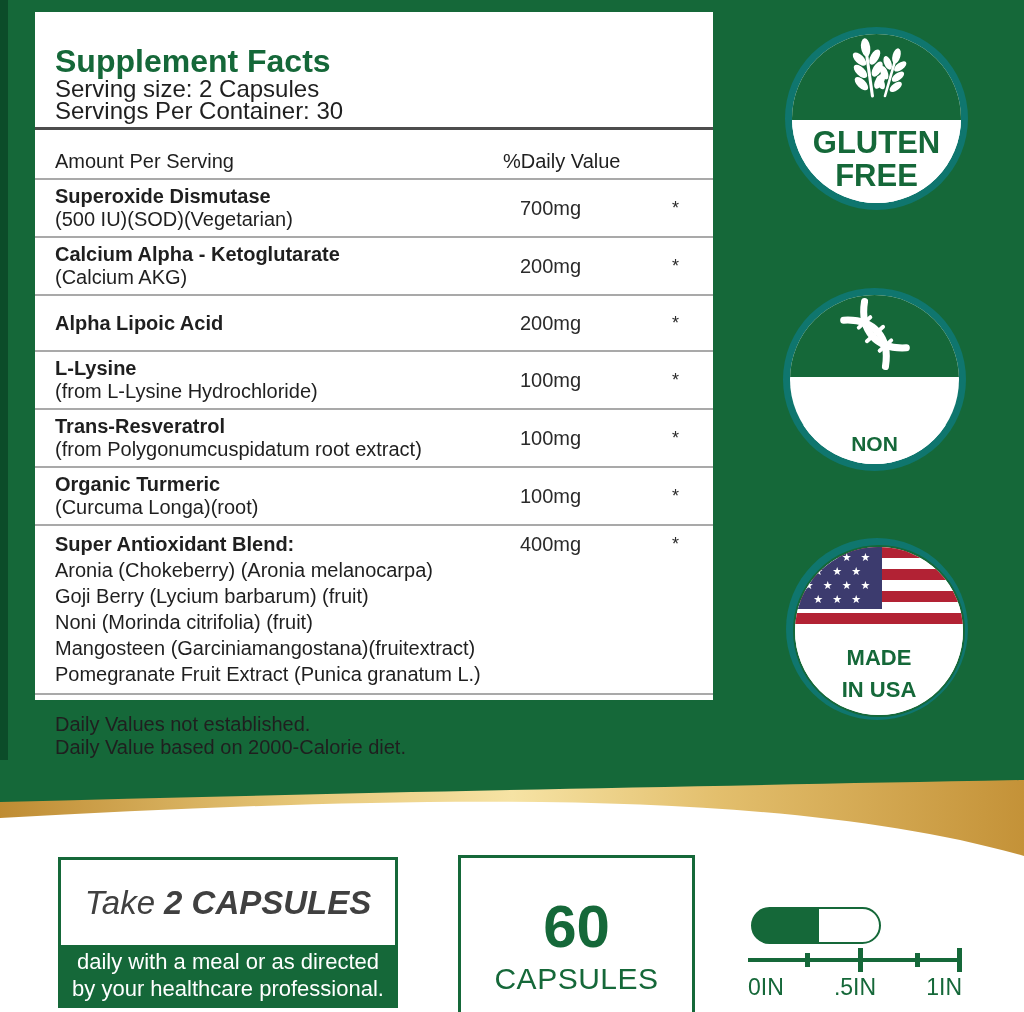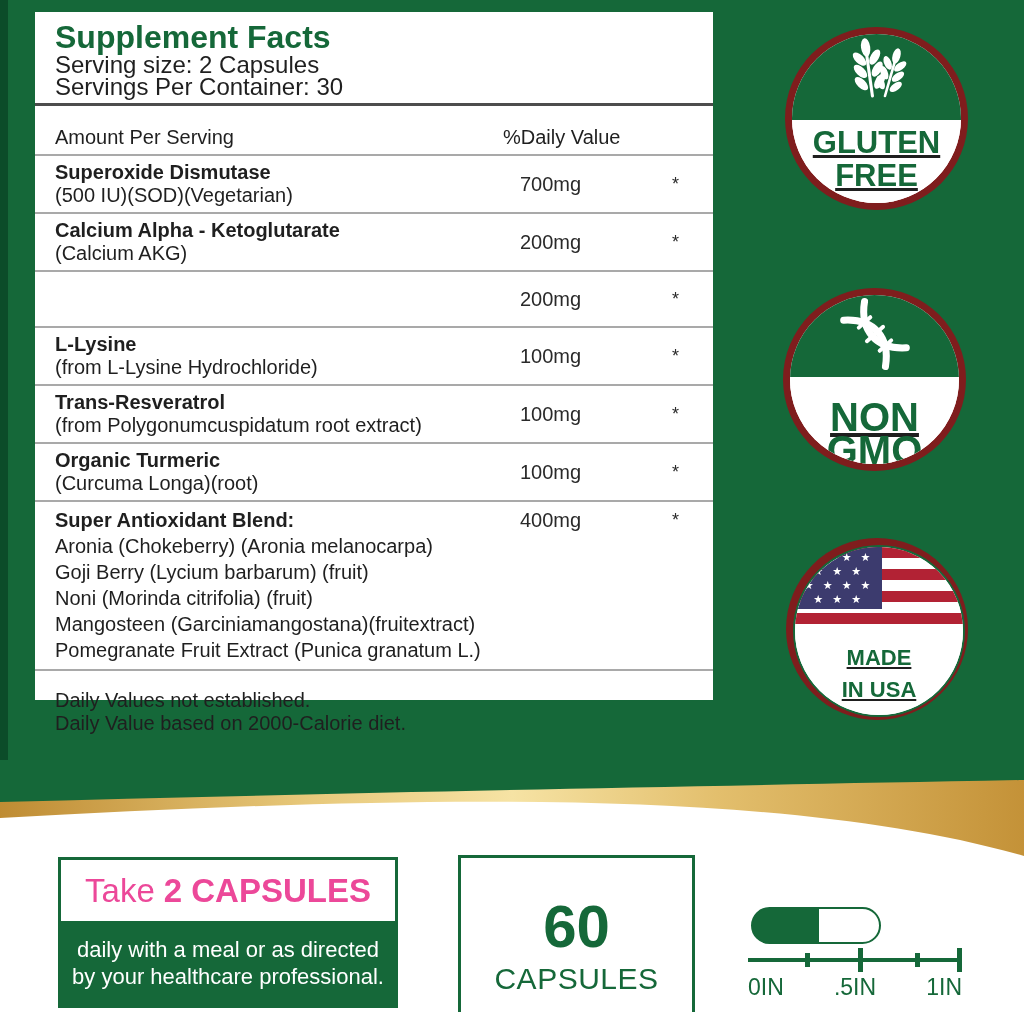--- a/index.html
+++ b/index.html
@@ -7,65 +7,65 @@
          font-family:"Liberation Sans",sans-serif;color:#1f1f1f;}
   .green-bg{position:absolute;left:0;top:0;width:1024px;height:761px;background:#156839;}
   .edge-strip{position:absolute;left:0;top:0;width:8px;height:780px;background:#0b4c29;}
   .swoosh{position:absolute;left:0;top:760px;width:1024px;height:110px;display:block;}
 
   
   .panel{position:absolute;left:35px;top:12px;width:678px;height:688px;background:#ffffff;box-sizing:border-box;}
   .panel-head{padding:8px 12px 0 20px;}
   .panel-title{font-size:32px;line-height:34px;font-weight:bold;color:#156839;}
   .serving{font-size:24px;line-height:22px;color:#1f1f1f;}
-  .panel-head{margin-bottom:5px;}
+  .panel-head{margin-bottom:5px;margin-top:24px;}
   .hdr{display:flex;border-top:3px solid #4d4d4d;padding:21px 0 7px 20px;font-size:20px;line-height:20px;}
   .hdr-left{width:448px;}
   .row{display:flex;align-items:center;border-top:2px solid #a9a9a9;min-height:56px;box-sizing:border-box;
        padding:5px 0 5px 20px;font-size:20px;}
   .row-name{width:465px;}
   .row-name .nm{font-weight:bold;line-height:23px;}
   .row-name .dt{line-height:23px;}
   .row-amount{width:118px;color:#2a2a2a;}
   .row-dv{flex:1;text-align:center;font-size:18px;color:#2a2a2a;}
   .blend{border-top:2px solid #a9a9a9;padding:6px 0 6px 20px;font-size:20px;}
   .blend-top{display:flex;line-height:25px;}
   .blend-top .nm{font-weight:bold;width:465px;}
   .blend-comp{line-height:26px;}
   .footnote{border-top:2px solid #a9a9a9;padding:18px 0 0 20px;font-size:20px;line-height:23px;}
 
   .other-ing{position:absolute;left:55px;top:706px;color:#ffffff;font-size:21px;line-height:26px;}
   .other-ing .lbl{font-weight:bold;}
 
   
-  .badge{position:absolute;border-radius:50%;background:#7f1d1d;padding:7px;box-sizing:border-box;text-decoration:underline;}
+  .badge{position:absolute;border-radius:50%;background:#0f766e;padding:7px;box-sizing:border-box;}
   .badge-inner{width:100%;height:100%;border-radius:50%;overflow:hidden;display:flex;flex-direction:column;background:#fff;}
   .badge-top{background:#156839;display:flex;align-items:center;justify-content:center;}
   .badge-bottom{flex:1;background:#ffffff;text-align:center;color:#156839;font-weight:bold;}
   .b-gluten{left:785px;top:27px;width:183px;height:183px;}
   .b-gluten .badge-top{flex:0 0 48%;}
   .b-gluten .badge-bottom{font-size:31px;line-height:33px;padding-top:6px;}
   .b-nongmo{left:783px;top:288px;width:183px;height:183px;}
   .b-nongmo .badge-top{flex:0 0 46%;}
-  .b-nongmo .badge-bottom{font-size:40px;line-height:33px;padding-top:24px;}
+  .b-nongmo .badge-bottom{font-size:21px;line-height:33px;padding-top:2px;margin-top:48px;}
   .b-usa{left:786px;top:538px;width:182px;height:182px;}
   .b-usa .badge-inner{border:2px solid #156839;}
   .b-usa .badge-top{flex:0 0 48%;padding:0;background:none;display:block;}
   .b-usa .badge-bottom{font-size:22px;line-height:32px;padding-top:14px;}
   .flag{position:relative;width:100%;height:100%;
         background:repeating-linear-gradient(180deg,#b22234 0 11px,#ffffff 11px 22px);}
   .canton{position:absolute;left:0;top:0;width:52%;height:77%;background:#3c3b6e;
           color:#ffffff;font-size:11px;line-height:14px;letter-spacing:3px;text-align:center;
           padding-top:3px;box-sizing:border-box;overflow:hidden;}
   .dna-svg{transform:rotate(-42deg);}
 
   
   .take-box{position:absolute;left:58px;top:857px;width:340px;height:151px;border:3px solid #156839;
             box-sizing:border-box;background:#fff;display:flex;flex-direction:column;}
-  .take-top{height:61px;display:flex;align-items:center;justify-content:center;color:#ec4899;font-size:33px;}
+  .take-top{height:85px;display:flex;align-items:center;justify-content:center;color:#404040;font-size:33px;font-style:italic;}
   .take-top .pre{margin-right:9px;}
   .take-top .big{font-weight:bold;}
   .take-bottom{flex:1;background:#156839;color:#ffffff;font-size:22px;line-height:27px;
                display:flex;flex-direction:column;align-items:center;justify-content:center;}
   .count-box{position:absolute;left:458px;top:855px;width:237px;height:182px;border:3px solid #156839;
              box-sizing:border-box;background:#fff;display:flex;flex-direction:column;align-items:center;justify-content:center;color:#156839;}
   .count-num{font-size:60px;line-height:62px;font-weight:bold;}
   .count-unit{font-size:30px;line-height:34px;letter-spacing:0.5px;margin-top:4px;}
 
   .ruler{position:absolute;width:214px;height:58px;color:#156839;}
@@ -124,20 +124,21 @@
     <div class="row">
       <div class="row-name">
         <div class="nm">Calcium Alpha - Ketoglutarate</div>
         <div class="dt">(Calcium AKG)</div>
       </div>
       <div class="row-amount">200mg</div>
       <div class="row-dv">*</div>
     </div>
     <div class="row">
       <div class="row-name">
+        <div class="nm">Alpha Lipoic Acid</div>
       </div>
       <div class="row-amount">200mg</div>
       <div class="row-dv">*</div>
     </div>
     <div class="row">
       <div class="row-name">
         <div class="nm">L-Lysine</div>
         <div class="dt">(from L-Lysine Hydrochloride)</div>
       </div>
       <div class="row-amount">100mg</div>

